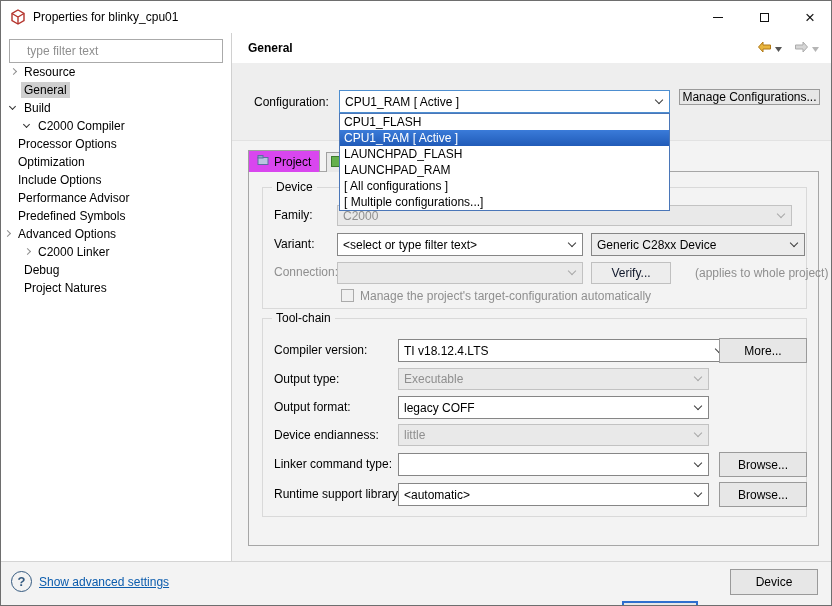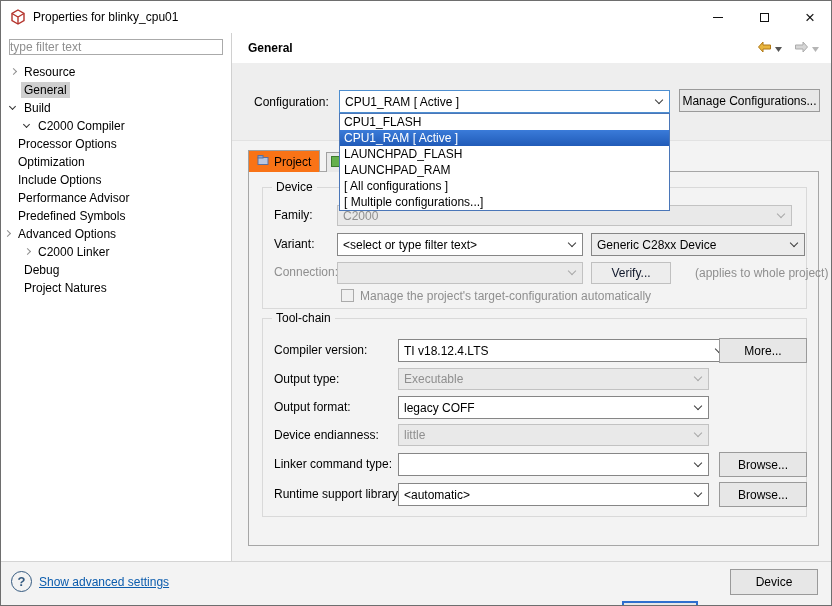--- a/index.html
+++ b/index.html
@@ -11,21 +11,21 @@
   .titlebar { position:absolute; left:0; top:0; width:100%; height:32px; background:#fff; }
   .title-icon { position:absolute; left:9px; top:8px; width:16px; height:16px; }
   .title-text { position:absolute; left:32px; top:0; line-height:32px; font-size:12px; }
   .wbtn { position:absolute; top:0; width:46px; height:32px; display:flex; align-items:center; justify-content:center; cursor:default; }
   .wbtn.min span { width:10px; height:1px; background:#111; display:block; }
   .wbtn.max span { width:9px; height:9px; border:1px solid #111; display:block; }
   .wbtn.close::before { content:"×"; font-size:17px; line-height:1; color:#111; }
 
   
   .sidebar { position:absolute; left:0; top:32px; width:230px; height:528px; background:#fff; }
-  .filter { position:absolute; left:8px; top:6px; width:214px; height:16px; border:1px solid #aaaaaa; padding:0 0; font-size:12px; font-family:inherit; color:#1d4ed8; }
+  .filter { position:absolute; left:8px; top:6px; width:214px; height:24px; border:1px solid #aaaaaa; padding:0 17px; font-size:12px; font-family:inherit; color:#1d4ed8; }
   .filter::placeholder { color:#8f8f8f; }
   .tree { position:absolute; left:0; top:30px; right:0; }
   .titem { height:18px; display:flex; align-items:center; white-space:nowrap; }
   .lvl0 { padding-left:6px; } .lvl1 { padding-left:20px; } .lvl2 { }
   .tc { width:14px; height:18px; position:relative; flex:none; }
   .tc.c::before { content:''; position:absolute; left:4px; top:6px; width:4px; height:4px; border-top:1px solid #8f8f8f; border-right:1px solid #8f8f8f; transform:rotate(45deg); }
   .tc.e::before { content:''; position:absolute; left:3px; top:5px; width:4px; height:4px; border-top:1px solid #333; border-right:1px solid #333; transform:rotate(135deg); }
   .tlabel { padding:1px 3px; }
   .tlabel.sel { background:#cfcfcf; }
 
@@ -46,21 +46,21 @@
   .combo.open { border-color:#4d8ed0; }
 
   .droplist { position:absolute; left:338px; top:112px; width:331px; background:#fff; border:1px solid #4a76b8; z-index:60; }
   .dropitem { height:16px; line-height:16px; padding-left:4px; white-space:nowrap; overflow:hidden; }
   .dropitem.sel { background:linear-gradient(180deg,#3a7bd9,#215bb8); color:#fff; }
 
   .btn { position:absolute; background:#e7e7e7; border:1px solid #9a9a9a; font-size:12px; font-family:inherit; display:flex; align-items:center; justify-content:center; white-space:nowrap; cursor:default; }
   .btn.dis { color:#0f172a; background:#ededed; border-color:#c0c0c0; }
   .btn.default { border:2px solid #2f6fce; }
 
-  .tab { position:absolute; display:flex; align-items:center; gap:5px; padding:0 8px; background:#f97316; border:1px solid #a0a0a0; border-bottom:none; z-index:2; }
+  .tab { position:absolute; display:flex; align-items:center; gap:5px; padding:0 8px; background:#d946ef; border:1px solid #a0a0a0; border-bottom:none; z-index:2; }
   .tab.hidden-tab { background:#e9e9e9; z-index:1; padding:0 4px; }
   .tabpanel { position:absolute; left:247px; top:170px; width:571px; height:375px; border:1px solid #a6a6a6; background:#f3f3f3; }
 
   .group { position:absolute; border:1px solid #d9d9d9; }
   .group-title { position:absolute; background:#f3f3f3; padding:0 4px; font-size:12px; line-height:14px; z-index:2; }
 
   .cb { position:absolute; width:13px; height:13px; border:1px solid #ababab; background:#f0f0f0; }
 
   .footer-sep { position:absolute; left:0; top:560px; width:832px; height:1px; background:#d4d4d4; }
   .footer { position:absolute; left:0; top:561px; width:832px; height:44px; background:#f3f3f3; }
@@ -165,21 +165,21 @@
           <path d="M0 0 L7 0 L3.5 5 Z" fill="#b5b5b5"></path>
         </svg></span>
   </div>
 
   <div class="confband"></div>
   <div class="lbl" style="left:253px;top:90px">Configuration:</div>
   <div class="combo open" style="left:338px;top:89px;width:331px;height:23px">
     <span class="ctext">CPU1_RAM  [ Active ]</span>
     <span class="chev"></span>
   </div>
-  <button class="btn" style="left:678px;top:88px;width:141px;height:23px">Manage Configurations...</button>
+  <button class="btn" style="left:678px;top:88px;width:141px;height:16px">Manage Configurations...</button>
 
   <div class="tab" style="left:247px;top:149px;height:22px">
     <span><svg width="12" height="12">
           <rect x="1" y="3.5" width="10" height="7" fill="#b9c6e0" stroke="#5a71a0"></rect>
           <rect x="1" y="1.5" width="5" height="2.5" fill="#8fa3c8" stroke="#5a71a0"></rect>
         </svg></span>
     <span>Project</span>
   </div>
   <div class="tab hidden-tab" style="left:325px;top:151px;width:22px;height:20px">
     <span><svg width="10" height="11">

